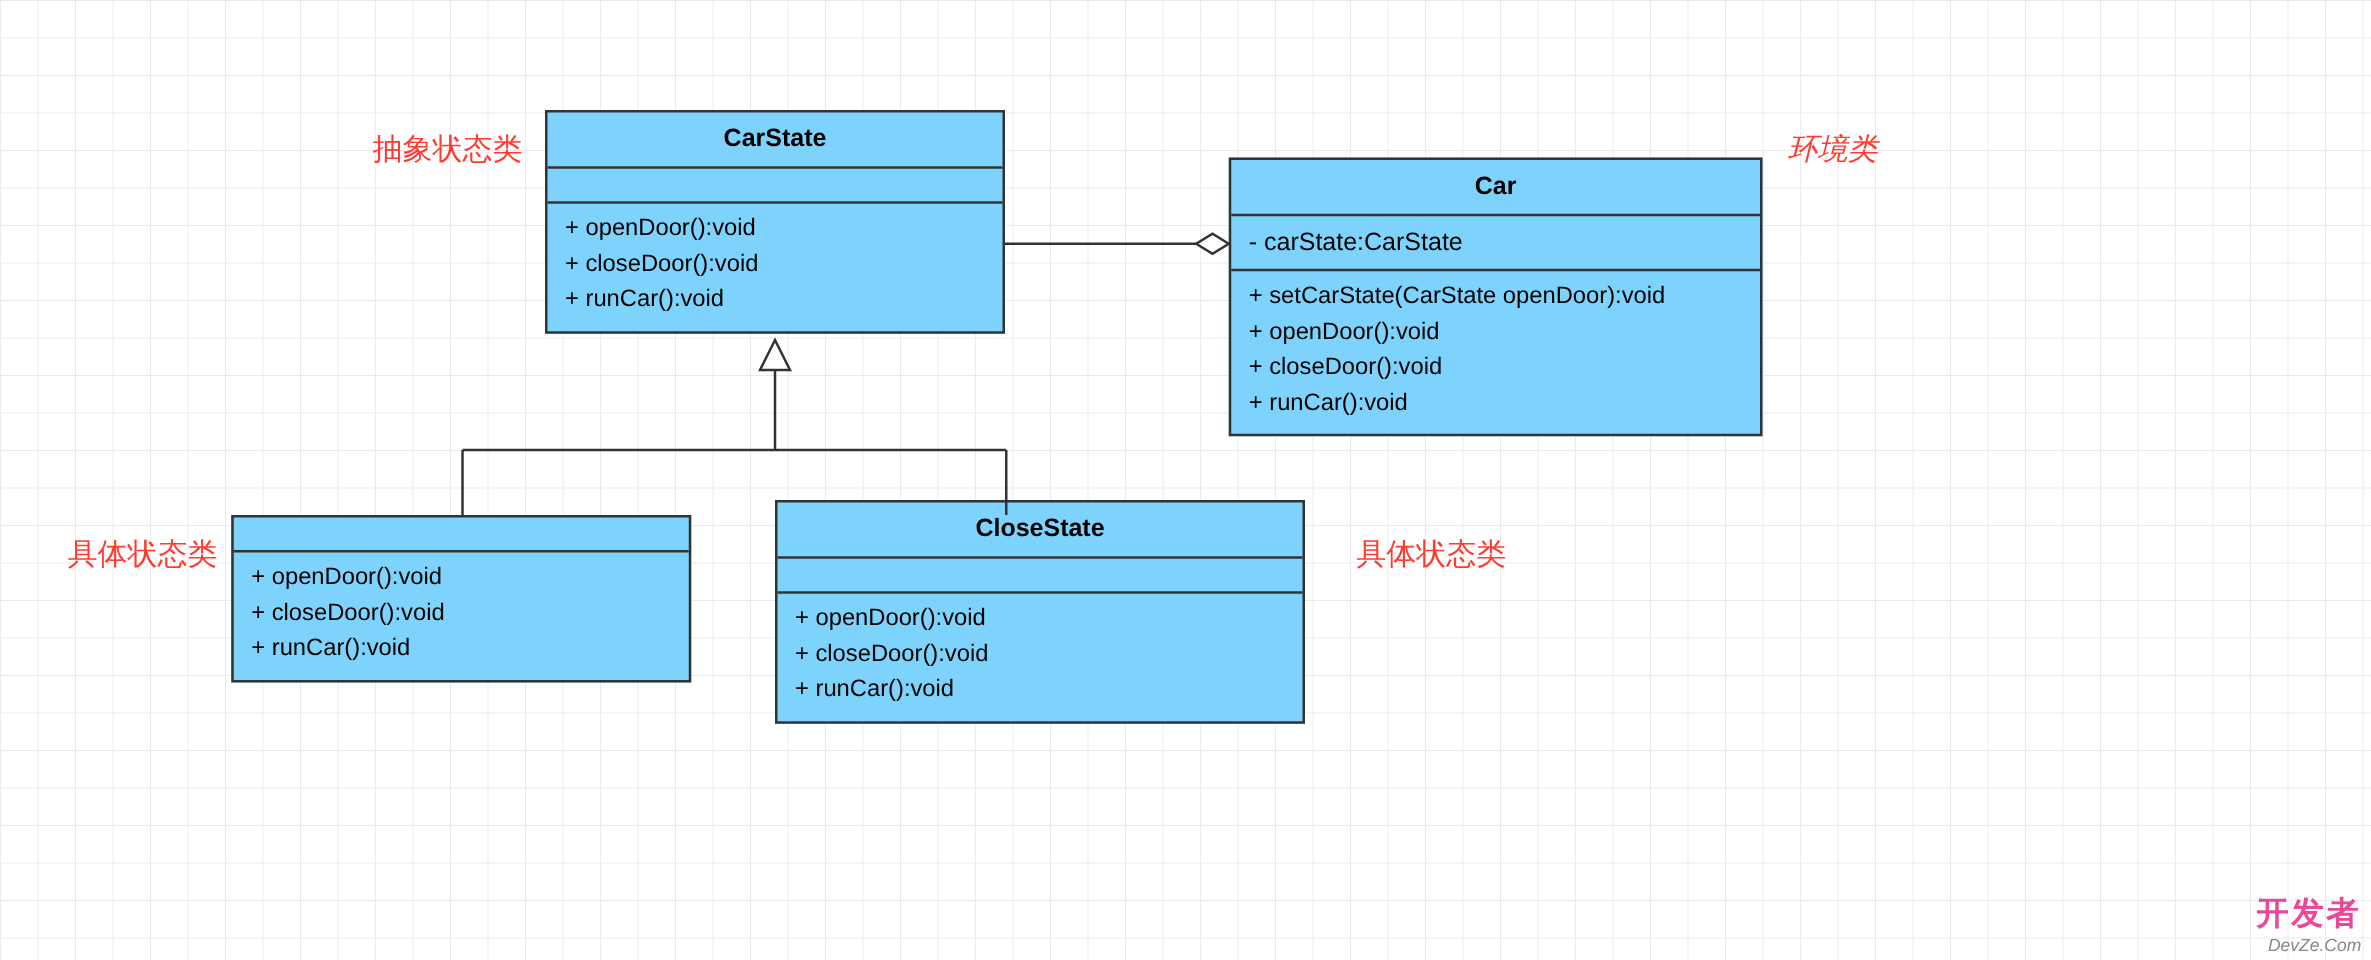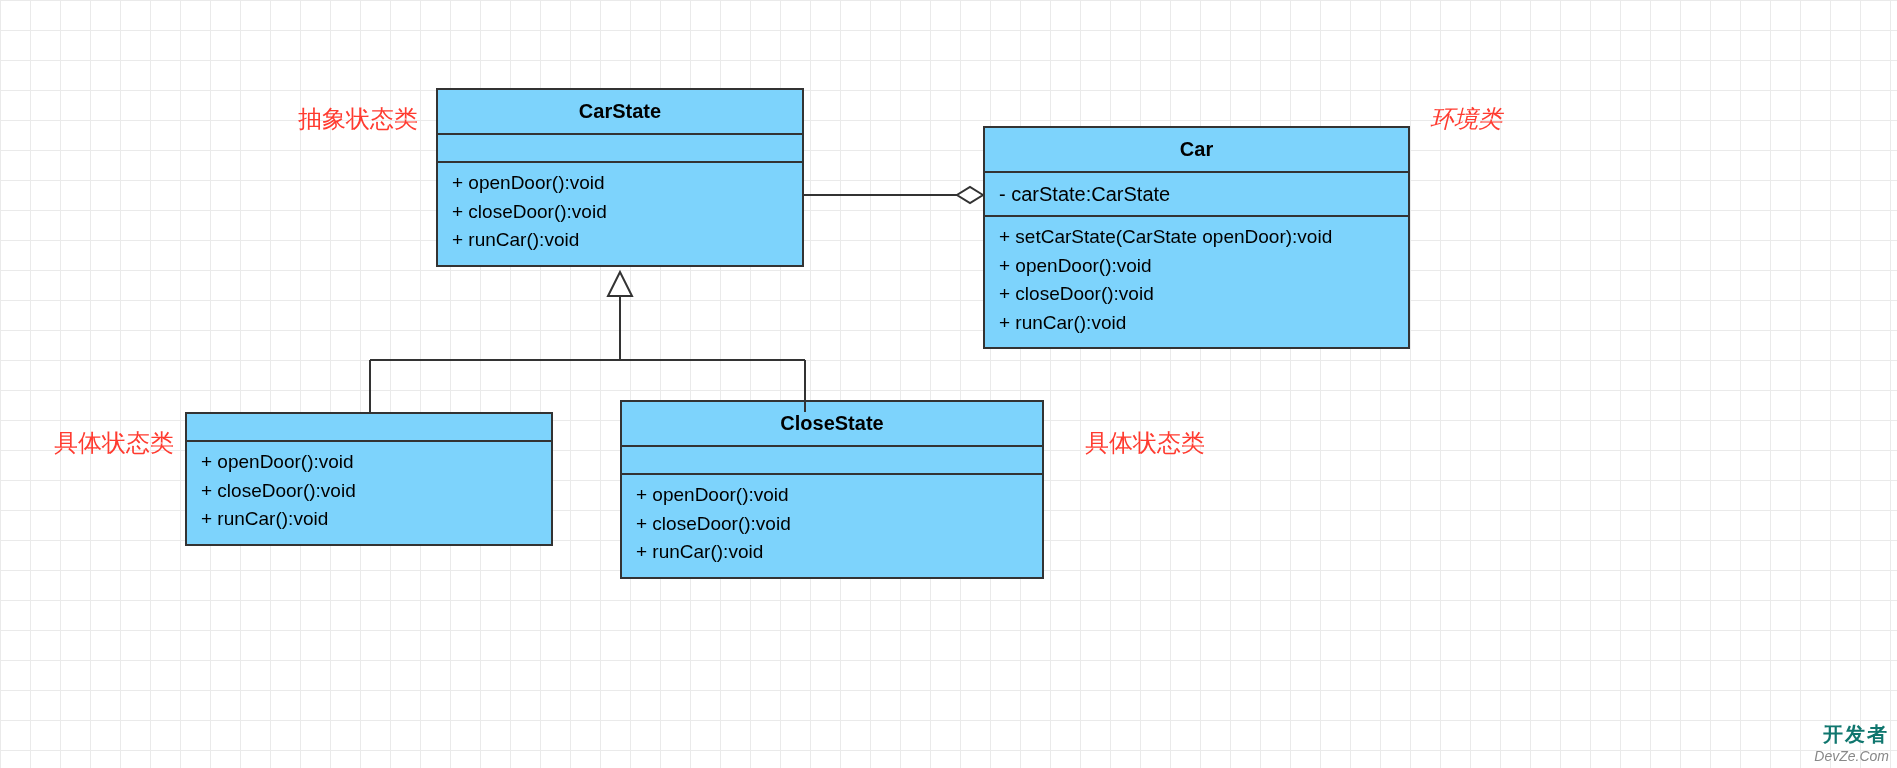--- a/index.html
+++ b/index.html
@@ -57,23 +57,23 @@
       right: 8px;
       bottom: 4px;
       font-size: 14px;
       color: #888;
       font-style: italic;
     }
     .brand {
       position: absolute;
       right: 8px;
       bottom: 20px;
-      font-size: 20px;
+      font-size: 26px;
       font-weight: bold;
-      color: #0f766e;
+      color: #ec4899;
       letter-spacing: 2px;
     }
   </style>
 </head>
 <body>
 
 <div class="label" style="left:298px; top:103px;">抽象状态类</div>
 <div class="label" style="left:1430px; top:103px;font-style:italic;">环境类</div>
 <div class="label" style="left:54px; top:427px;">具体状态类</div>
 <div class="label" style="left:1085px; top:427px;">具体状态类</div>

